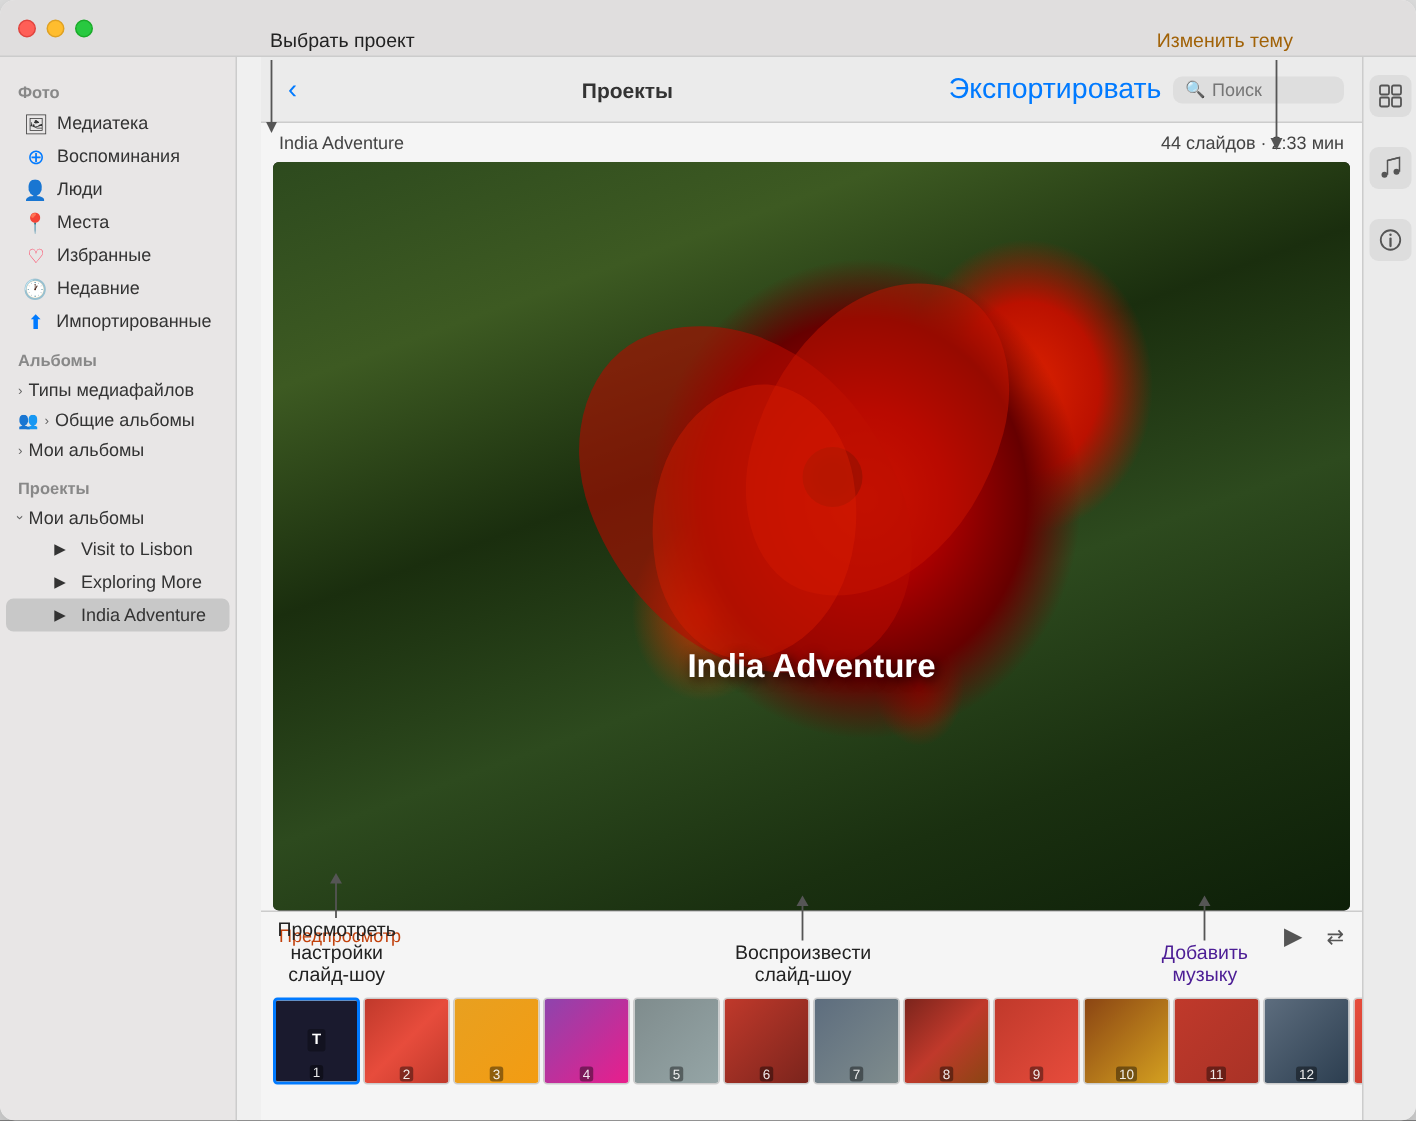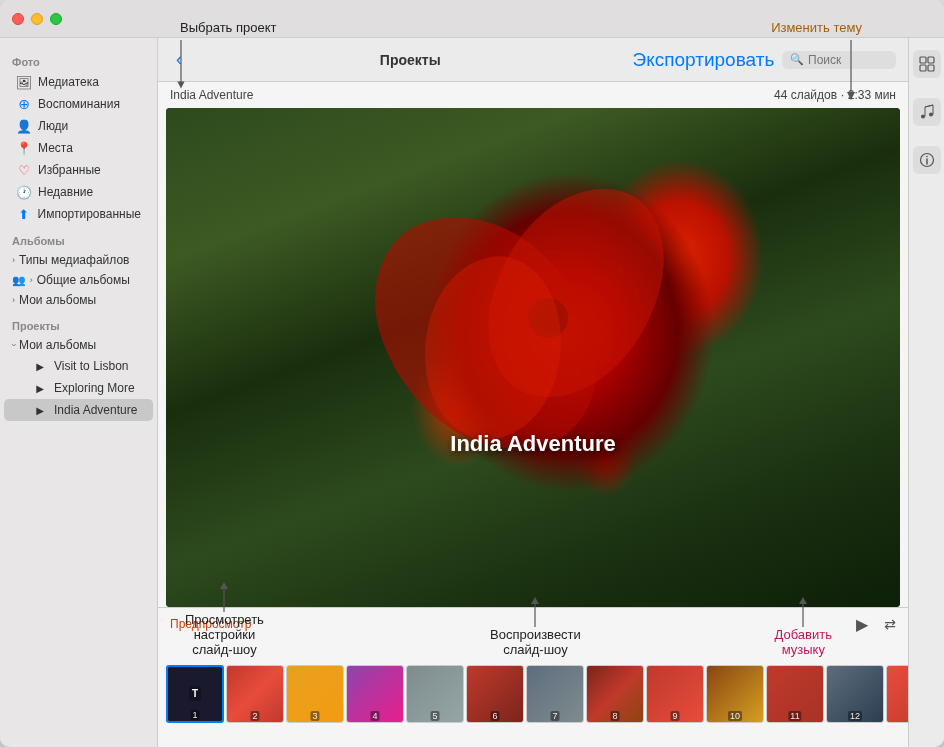--- a/index.html
+++ b/index.html
@@ -44,20 +44,21 @@
     }
     .traffic-light.close { background: #ff5f57; border: 1px solid #e0443e; }
     .traffic-light.minimize { background: #ffbd2e; border: 1px solid #dfa123; }
     .traffic-light.maximize { background: #28c940; border: 1px solid #1aab29; }
 
     
     .main-layout {
       display: flex;
       flex: 1;
       overflow: hidden;
+      gap: 16px;
     }
 
     
     .sidebar {
       width: 158px;
       background: #e8e6e6;
       border-right: 1px solid #ccc;
       overflow-y: auto;
       flex-shrink: 0;
       padding: 8px 0;
@@ -601,21 +602,21 @@
   <div style="position:absolute;bottom:90px;left:490px;text-align:center;">
     <span style="font-size:13px;color:#222;white-space:pre-line;display:block;text-align:center;">Воспроизвести
 слайд-шоу</span>
     <svg style="position:absolute;top:-30px;left:50%;transform:translateX(-50%);overflow:visible;" width="2" height="30">
       <line x1="1" y1="30" x2="1" y2="5" stroke="#555" stroke-width="1.2"></line>
       <polygon points="-3,7 5,7 1,0" fill="#555"></polygon>
     </svg>
   </div>
 
   <div style="position:absolute;bottom:90px;right:70px;text-align:center;">
-    <span style="font-size:13px;color:#be185d;white-space:pre-line;display:block;text-align:center;">Добавить
+    <span style="font-size:13px;color:#4c1d95;white-space:pre-line;display:block;text-align:center;">Добавить
 музыку</span>
     <svg style="position:absolute;top:-30px;left:50%;transform:translateX(-50%);overflow:visible;" width="2" height="30">
       <line x1="1" y1="30" x2="1" y2="5" stroke="#555" stroke-width="1.2"></line>
       <polygon points="-3,7 5,7 1,0" fill="#555"></polygon>
     </svg>
   </div>
 
 </div>
 
 </body></html>

